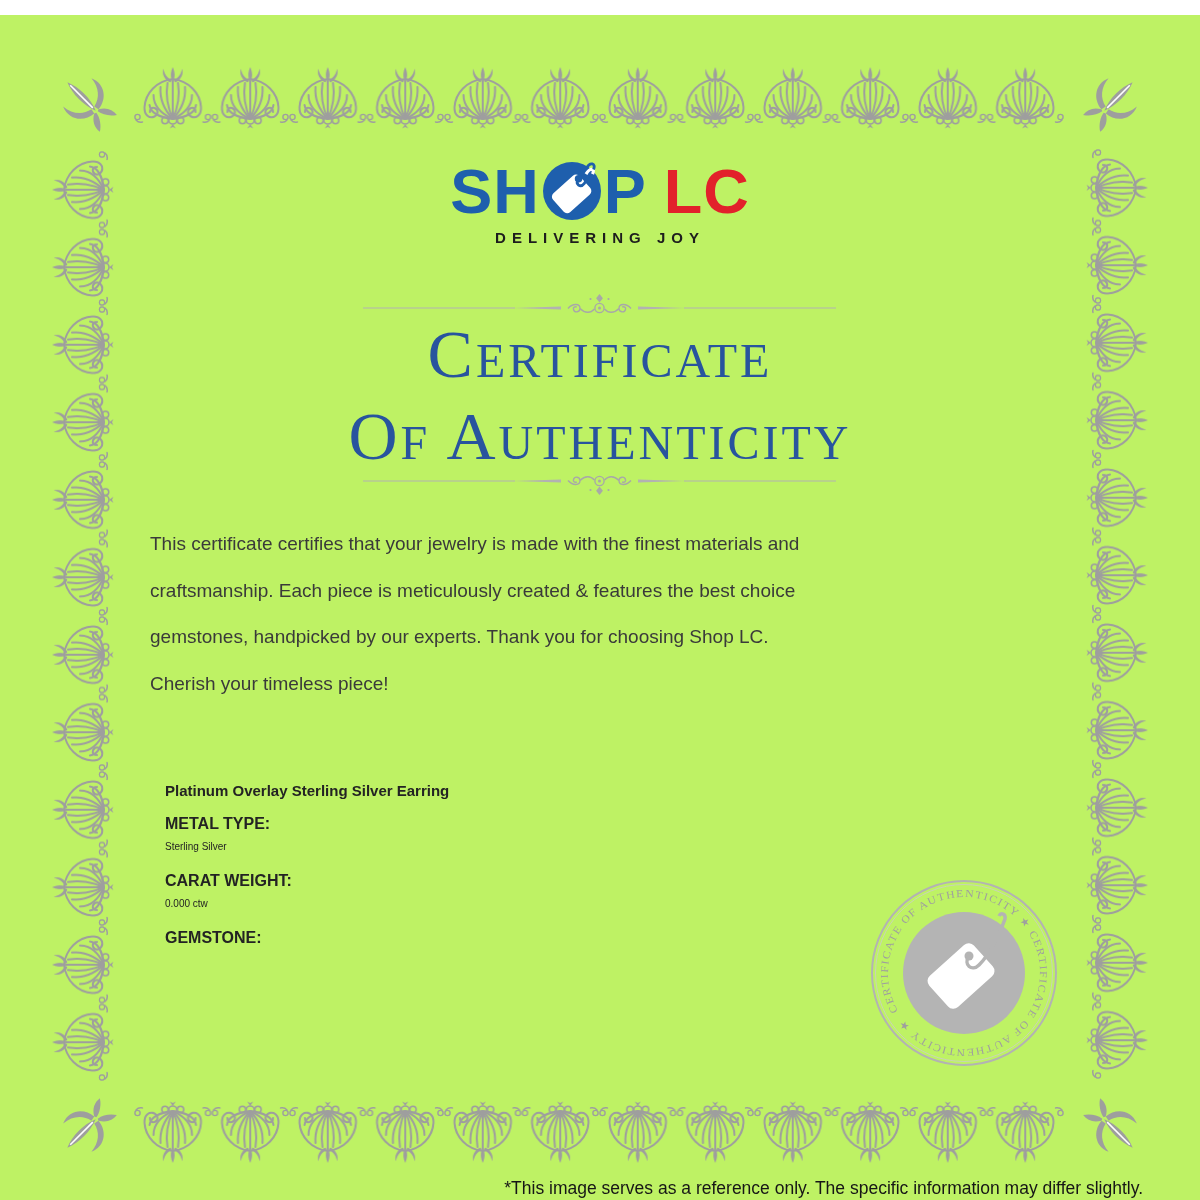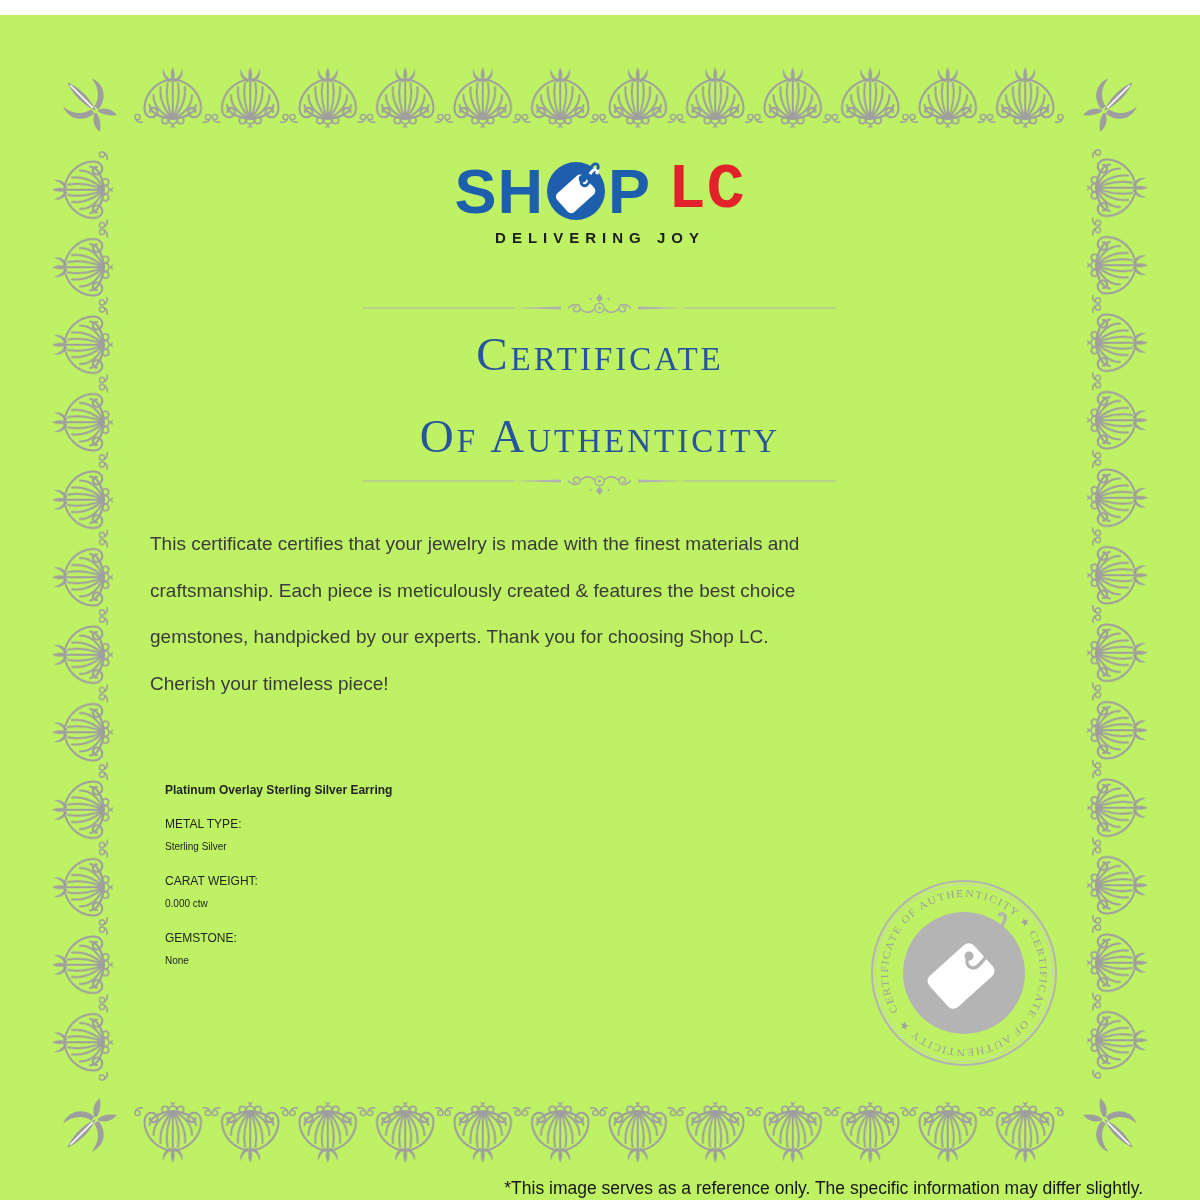--- a/index.html
+++ b/index.html
@@ -8,39 +8,39 @@
     overflow:hidden;font-family:"Liberation Sans",sans-serif;margin-top:15px;
   }
   .abs{position:absolute;}
   
   #border-svg{position:absolute;left:0;top:0;width:1200px;height:1200px;pointer-events:none;}
   
   #logo{left:0;top:146px;width:1200px;text-align:center;}
   .logo-row{display:flex;align-items:center;justify-content:center;gap:3px;}
   .logo-word{font-size:63px;font-weight:bold;letter-spacing:1px;line-height:60px;}
   .logo-blue{color:#1e5fad;}
-  .logo-red{color:#e2212b;margin-left:14px;font-family:Liberation Mono, monospace;}
+  .logo-red{color:#e2212b;margin-left:14px;}
   .logo-tagline{margin-top:8px;font-size:15px;font-weight:bold;color:#1d1d1d;letter-spacing:6px;}
   
   .divider{width:473px;height:32px;}
   #divider-top{left:363px;top:277px;}
   #divider-bottom{left:363px;top:450px;transform:scaleY(-1);}
   
   #title{left:0;top:298px;width:1200px;text-align:center;color:#28549e;
     font-family:"Liberation Serif",serif;font-variant:small-caps;
-    font-size:47px;line-height:82px;letter-spacing:3px;}
+    font-size:68px;line-height:82px;letter-spacing:3px;}
   
   #body-text{left:150px;top:506px;width:900px;text-align:left;color:#3a3a3a;
     font-size:19px;line-height:46.5px;}
   
   #details{left:165px;top:766px;color:#232323;}
-  #product-name{font-size:12px;font-weight:bold;line-height:19px;text-align:center;}
+  #product-name{font-size:15px;font-weight:bold;line-height:19px;text-align:center;}
   .detail-row{margin-top:13px;}
   .detail-row:first-of-type{margin-top:39px;}
-  .detail-label{font-size:12px;font-weight:normal;line-height:22px;}
+  .detail-label{font-size:16px;font-weight:bold;line-height:22px;}
   .detail-value{font-size:10px;line-height:21px;margin-top:1px;}
   
   #seal{left:868px;top:862px;width:192px;height:192px;}
   
   #footer-note{right:57px;top:1163px;font-size:17.5px;color:#161616;text-align:right;}
 </style>
 </head>
 <body>
 
 <div id="page">
@@ -158,21 +158,20 @@
     <div class="detail-row">
       <div class="detail-label">METAL TYPE:</div>
       <div class="detail-value">Sterling Silver</div>
     </div>
     <div class="detail-row">
       <div class="detail-label">CARAT WEIGHT:</div>
       <div class="detail-value">0.000 ctw</div>
     </div>
     <div class="detail-row">
       <div class="detail-label">GEMSTONE:</div>
-      <div class="detail-value">None</div>
     </div>
   </div>
 
   <svg id="seal" class="abs" viewBox="0 0 192 192" xmlns="http://www.w3.org/2000/svg">
     <circle cx="96" cy="96" r="92" fill="none" stroke="#b3b3b3" stroke-width="2"></circle>
     <circle cx="96" cy="96" r="88.5" fill="none" stroke="#cccccc" stroke-width="0.8"></circle>
     <circle cx="96" cy="96" r="61" fill="#b4b4b4"></circle>
     <g transform="rotate(-30 96 96)">
       <path id="sealTextPath" d="M20,96 A76,76 0 1 1 172,96 A76,76 0 1 1 20,96" fill="none"></path>
       <text font-family="Liberation Serif, DejaVu Sans, serif" font-size="10.5" letter-spacing="1.2" fill="#9f9f9f" textLength="468" lengthAdjust="spacingAndGlyphs">

